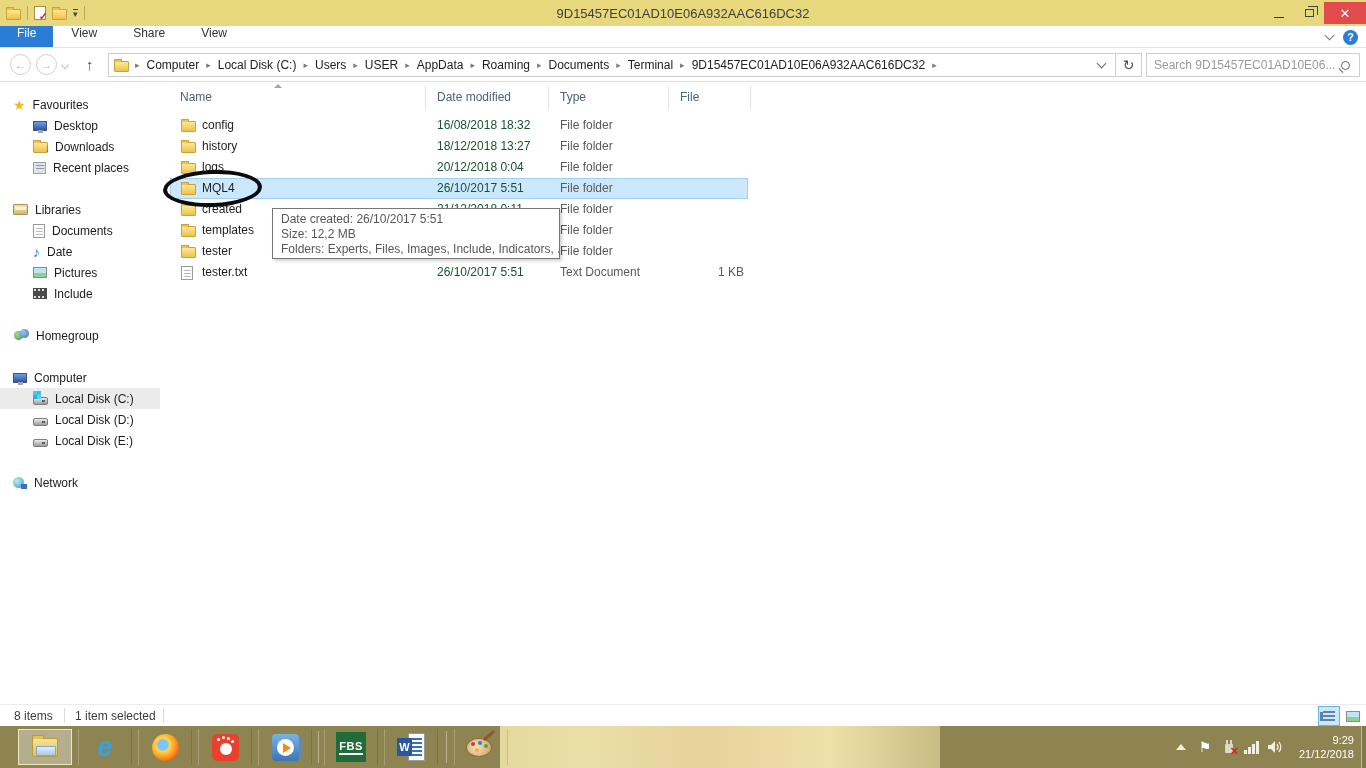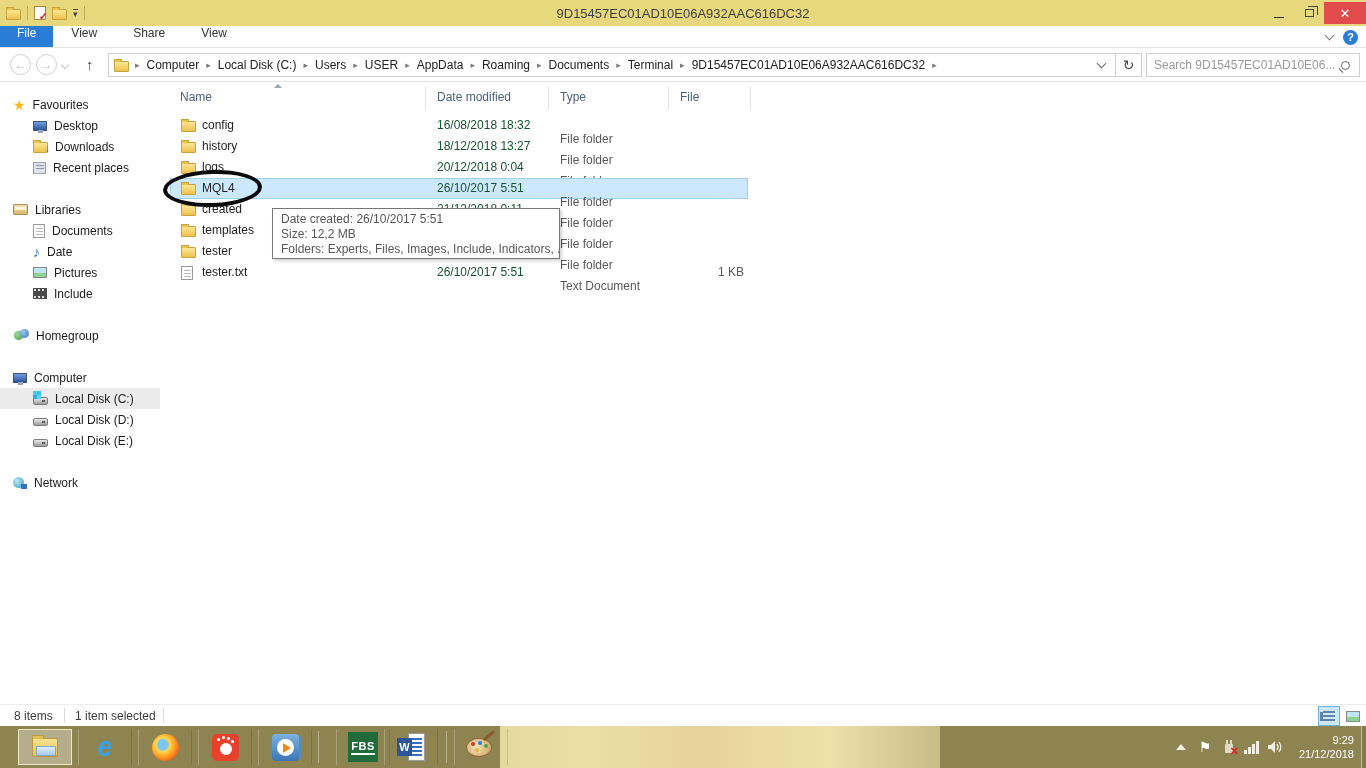--- a/index.html
+++ b/index.html
@@ -97,21 +97,21 @@
   .colsep { position:absolute; top:4px; width:1px; height:24px; background:#e3e3e3; }
 
   .rows { position:absolute; left:0; top:33px; width:620px; }
   .frow { position:relative; height:21px; }
   .frow .hl { position:absolute; left:10px; top:0; width:578px; height:21px; }
   .frow.selected .hl { background:#cce8ff; border:1px solid #9fd0f3; }
   .cell { position:absolute; top:3px; white-space:nowrap; }
   .c-icon { left:21px; top:4px; }
   .c-name { left:42px; color:#1e1e1e; }
   .c-date { left:277px; color:#14532d; }
-  .c-type { left:400px; color:#595959;margin-top:14px; }
+  .c-type { left:400px; color:#595959; }
   .c-size { left:480px; width:104px; text-align:right; color:#595959; }
 
   .ellipse-mark { position:absolute; left:3px; top:88px; width:99px; height:37px; border:4px solid #0b0b0b; border-radius:50%; transform:rotate(-2deg); z-index:5; pointer-events:none; }
 
   .tooltip { position:absolute; left:112px; top:126px; width:288px; height:51px; background:#fff; border:1px solid #767676; box-shadow:2px 2px 3px rgba(0,0,0,.18); padding:3px 8px; z-index:4; color:#575757; line-height:15px; font-size:12px; white-space:nowrap; overflow:hidden; }
 
   
   .statusbar { position:absolute; left:0; top:704px; width:1366px; height:22px; background:#fff; border-top:1px solid #ececec; }
   .status-item { position:absolute; top:4px; color:#3c3c3c; }
   .ssep { position:absolute; top:3px; width:1px; height:15px; background:#dcdcdc; }
@@ -441,21 +441,21 @@
     <div class="tcell" style="left:138px;">
       <span class="ffx"></span>
     </div>
     <div class="tcell" style="left:198px;">
       <span class="redfoot"></span>
     </div>
     <div class="tcell" style="left:258px;">
       <span class="mplayer"></span>
     </div>
     <span class="tsep" style="left:318px;"></span>
-    <div class="tcell" style="left:336px;">
+    <div class="tcell" style="left:324px;">
       <span class="fbs">
           <span>FBS</span>
         </span>
     </div>
     <div class="tcell" style="left:384px;">
       <span class="word">
         <span class="wpage"></span>
         <span class="wbox">W</span>
       </span>
     </div>

